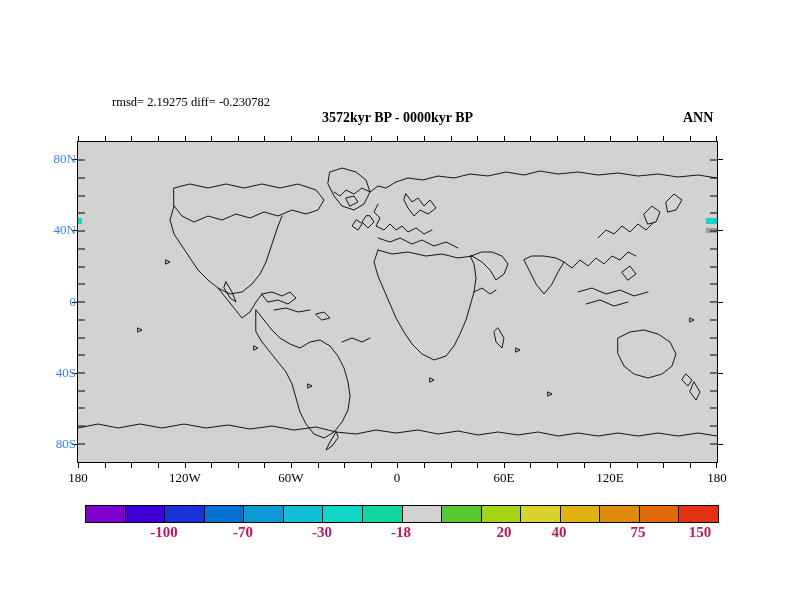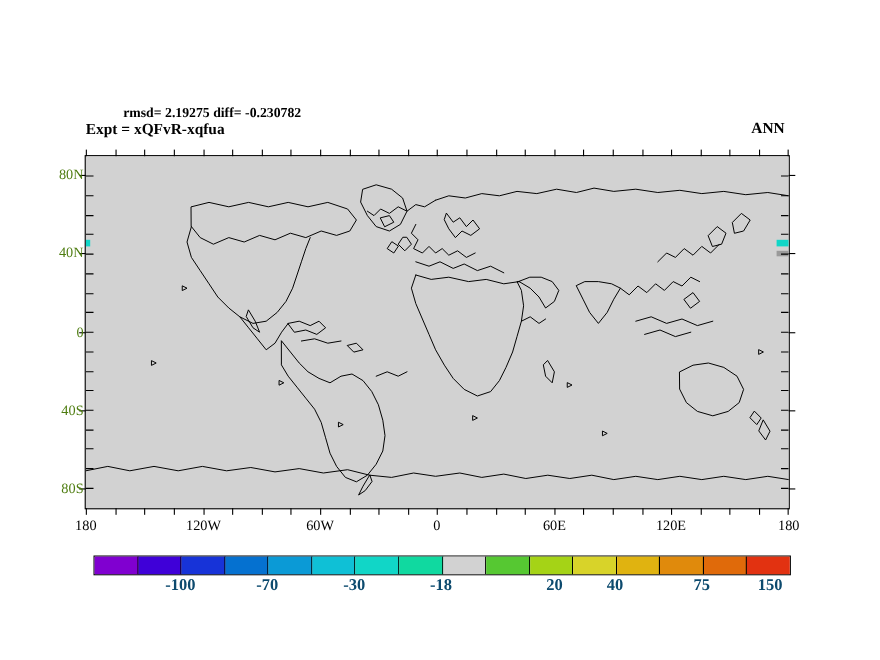--- a/index.html
+++ b/index.html
@@ -10,21 +10,21 @@
   }
   #stage{position:absolute;left:0;top:0;width:800px;height:600px;}
 
   .title{
     position:absolute;left:0;top:55px;width:800px;text-align:center;
     font-size:19px;color:#000;letter-spacing:.2px;white-space:nowrap;
   }
   .title sup{font-size:11px;vertical-align:super;line-height:0;}
 
   .stats{
-    position:absolute;left:112px;top:95px;font-size:12.5px;font-weight:bold;color:#000;
+    position:absolute;left:112px;top:95px;font-size:12.5px;font-weight:normal;color:#000;
     white-space:nowrap;
   }
   .expt{
     position:absolute;left:78px;top:111px;font-size:14px;font-weight:bold;color:#000;
     white-space:nowrap;
   }
   .period{
     position:absolute;left:322px;top:110px;font-size:14px;font-weight:bold;color:#000;
     white-space:nowrap;
   }
@@ -40,48 +40,48 @@
   }
   #map-svg{position:absolute;left:0;top:0;width:639px;height:320px;display:block;}
 
   .tick{position:absolute;background:#000;}
   .tick-l{width:6px;height:1px;left:-6px;}
   .tick-r{width:6px;height:1px;right:-6px;}
   .tick-b{width:1px;height:6px;bottom:-6px;}
   .tick-t{width:1px;height:6px;top:-6px;}
 
   .lat-label{
-    position:absolute;right:724px;font-size:13px;color:#4d7c0f;text-align:right;
+    position:absolute;right:724px;font-size:13px;color:#3b82f6;text-align:right;
     white-space:nowrap;
   }
   .lon-label{
     position:absolute;font-size:13px;color:#000;white-space:nowrap;
     transform:translateX(-50%);
   }
 
   
   #cbar{
     position:absolute;left:85px;top:505px;width:632px;height:16px;
     border:1px solid #000;box-sizing:content-box;display:flex;
   }
   #cbar .cell{flex:1 1 auto;height:100%;border-right:1px solid #000;box-sizing:border-box;}
   #cbar .cell:last-child{border-right:none;}
   .cb-label{
-    position:absolute;top:524px;font-size:15px;font-weight:bold;color:#0c4a6e;
+    position:absolute;top:524px;font-size:15px;font-weight:bold;color:#be185d;
     transform:translateX(-50%);white-space:nowrap;
   }
 </style>
 </head>
 <body>
 
 <div id="stage">
 
 
   <div class="stats">rmsd= 2.19275 diff= -0.230782</div>
-  <div class="expt">Expt = xQFvR-xqfua</div>
+  <div class="period">3572kyr BP - 0000kyr BP</div>
   <div class="season">ANN</div>
 
   <div id="map-frame">
     <svg id="map-svg" viewBox="0 0 639 320" preserveAspectRatio="none">
       <rect x="0" y="0" width="639" height="320" fill="#d2d2d2"></rect>
       <g fill="none" stroke="#000000" stroke-width="0.9" stroke-linejoin="round" stroke-linecap="round">
 
         <path d="M318,40 L330,36 345,38 360,34 376,36 392,32 410,34 428,30 446,33 462,29 480,32 500,30 520,33 540,31 560,34 580,32 600,35 620,33 639,36"></path>
         <path d="M318,40 L308,46 300,44 292,50 284,46 276,52 268,48 262,54 256,50"></path>
 

